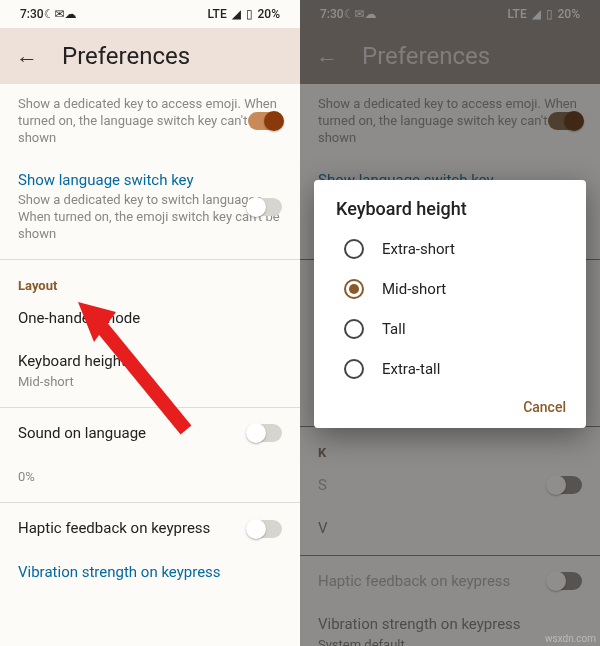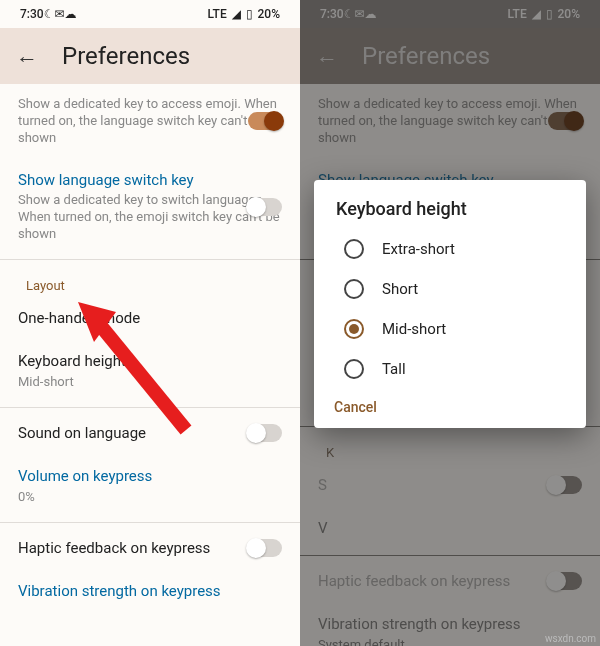--- a/index.html
+++ b/index.html
@@ -56,22 +56,22 @@
     position:relative;
   }
   .item-title { font-size:15px; color:#222; line-height:1.3;}
   .item-sub { font-size:13px; color:#888; line-height:1.3; margin-top:2px;}
   .right .item-title { color:#aaa;}
   .right .item-sub { color:#777;}
   .disabled .item-title { color:#0369a1;}
   .section {
     font-size:13px;
     color:#8a5a2b;
-    font-weight:400;
-    padding: 14px 26px 4px;
+    font-weight:700;
+    padding: 14px 18px 4px;
   }
   .right .section { color:#7a6a5a;}
   .divider { height:1px; background:#e0dcd8; margin:4px 0;}
   .right .divider { background:#7a7774;}
   .switch {
     position:absolute; right:18px; top:50%; transform:translateY(-50%);
     width:34px; height:18px; border-radius:10px;
     background:#d8d4d0;
   }
   .switch::after{
@@ -119,21 +119,21 @@
     border:2px solid #444;
     position:relative;
     flex-shrink:0;
   }
   .radio.checked { border-color:#8a5a2b;}
   .radio.checked::after{
     content:''; position:absolute; inset:3px; border-radius:50%;
     background:#8a5a2b;
   }
   .dialog-actions {
-    text-align:left; padding:8px 20px 4px;
+    text-align:right; padding:8px 20px 4px;
   }
   .cancel { color:#8a5a2b; font-size:14px; font-weight:500; }
   .watermark {
     position:absolute; right:4px; bottom:2px;
     font-size:10px; color:#bbb; z-index:10;
   }
   .icon-line { display:inline-block;}
 </style>
 </head>
 <body>
@@ -184,21 +184,20 @@
     </div>
 
     <div class="divider"></div>
 
     <div class="item">
       <div class="item-title">Sound on language</div>
       <div class="switch"></div>
     </div>
 
     <div class="item disabled">
-      <div class="item-title">Volume on keypress</div>
       <div class="item-sub">0%</div>
     </div>
 
     <div class="divider"></div>
 
     <div class="item">
       <div class="item-title">Haptic feedback on keypress</div>
       <div class="switch"></div>
     </div>
 
@@ -278,33 +277,33 @@
   </div>
 
   <div class="dim-overlay"></div>
 
   <div class="dialog">
     <div class="dialog-title">Keyboard height</div>
     <div id="radio-group">
         <div class="radio-row">
           <div class="radio"></div>
           <span>Extra-short</span>
-        </div>
-        <div class="radio-row">
-          <div class="radio"></div>
-          <span>Short</span>
         </div>
         <div class="radio-row">
           <div class="radio checked"></div>
           <span>Mid-short</span>
         </div>
         <div class="radio-row">
           <div class="radio"></div>
           <span>Tall</span>
         </div>
+        <div class="radio-row">
+          <div class="radio"></div>
+          <span>Extra-tall</span>
+        </div>
       </div>
     <div class="dialog-actions">
       <span class="cancel">Cancel</span>
     </div>
   </div>
 </div>
 
 <div class="watermark">wsxdn.com</div>
 
 </body></html>

